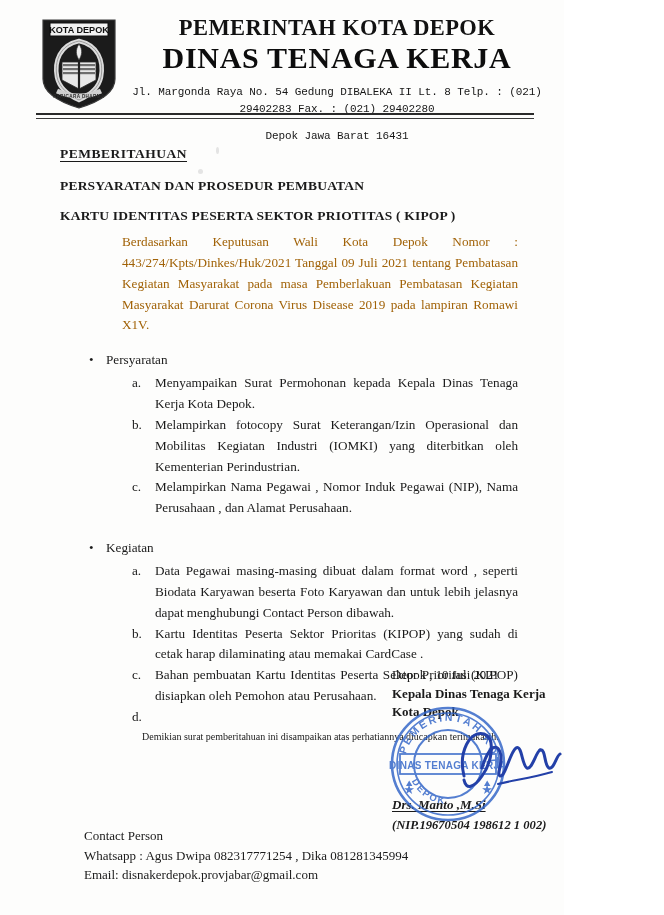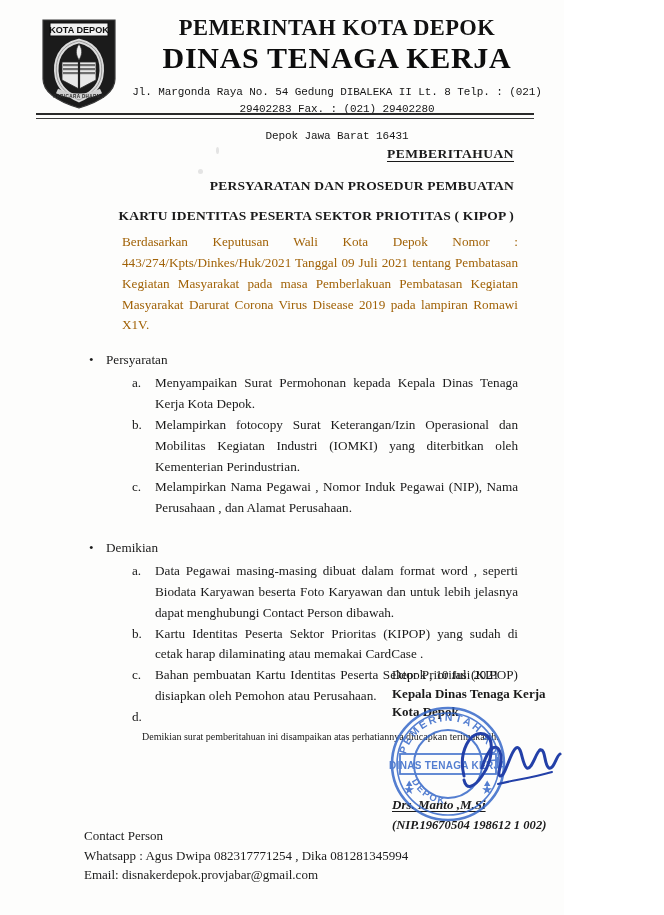--- a/index.html
+++ b/index.html
@@ -79,23 +79,23 @@
   .rule-gap { height: 2.2px; }
   .rule-thin {
     height: 1.2px;
     background: #3a3a3a;
   }
 
   
   .titles {
     position: absolute;
     left: 60px;
-    right: 50px;
+    right: 44px;
     top: 146px;
-    text-align: right;
+    text-align: left;
   }
   .t-notice {
     font-weight: bold;
     font-size: 13.5px;
     letter-spacing: 0.5px;
     text-decoration: underline;
     text-underline-offset: 2.5px;
   }
   .t-sub1 {
     font-weight: bold;
@@ -316,21 +316,21 @@
         <li>
           <span class="mark">c.</span>
           <span>Melampirkan Nama Pegawai , Nomor Induk Pegawai (NIP), Nama Perusahaan , dan Alamat Perusahaan.</span>
         </li>
       </ol>
     </div>
 
     <div class="section" style="margin-top:19px;">
       <div class="bullet-row">
         <span class="bullet-dot">•</span>
-        <span class="bullet-label">Demikian</span>
+        <span class="bullet-label">Kegiatan</span>
       </div>
       <ol class="alpha">
         <li>
           <span class="mark">a.</span>
           <span>Data Pegawai masing-masing dibuat dalam format word , seperti Biodata Karyawan beserta Foto Karyawan  dan untuk lebih jelasnya dapat menghubungi Contact Person dibawah.</span>
         </li>
         <li>
           <span class="mark">b.</span>
           <span>Kartu Identitas Peserta Sektor Prioritas (KIPOP) yang sudah di cetak harap dilaminating atau memakai CardCase .</span>
         </li>

